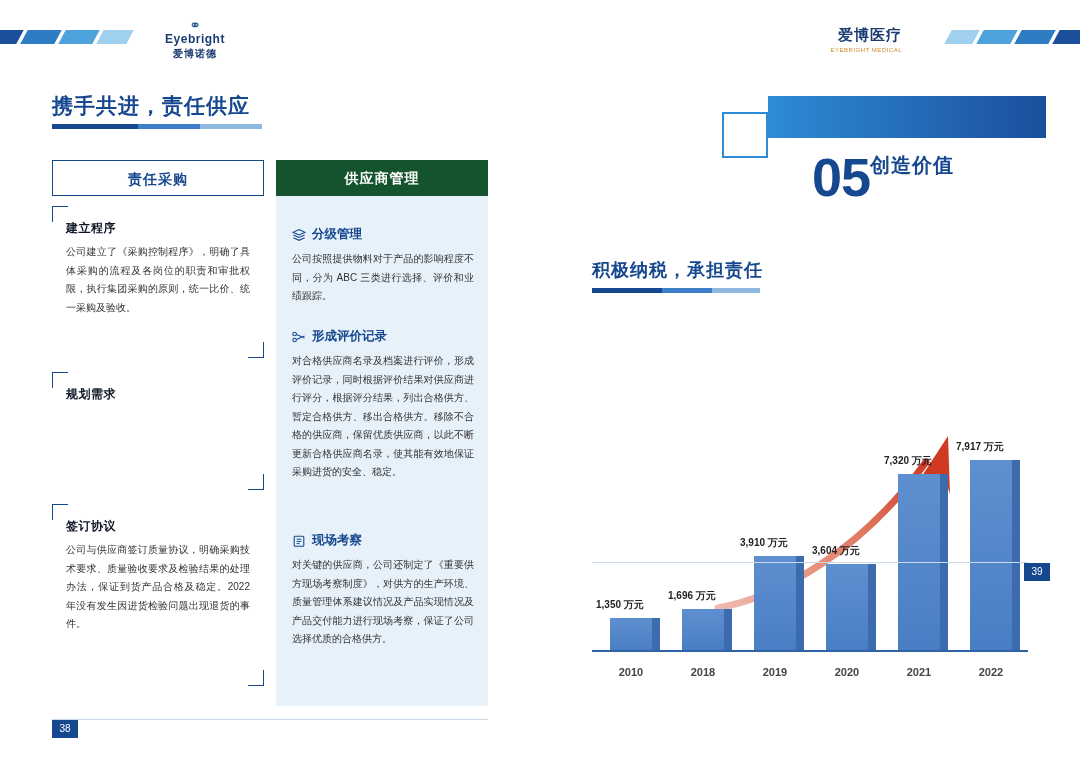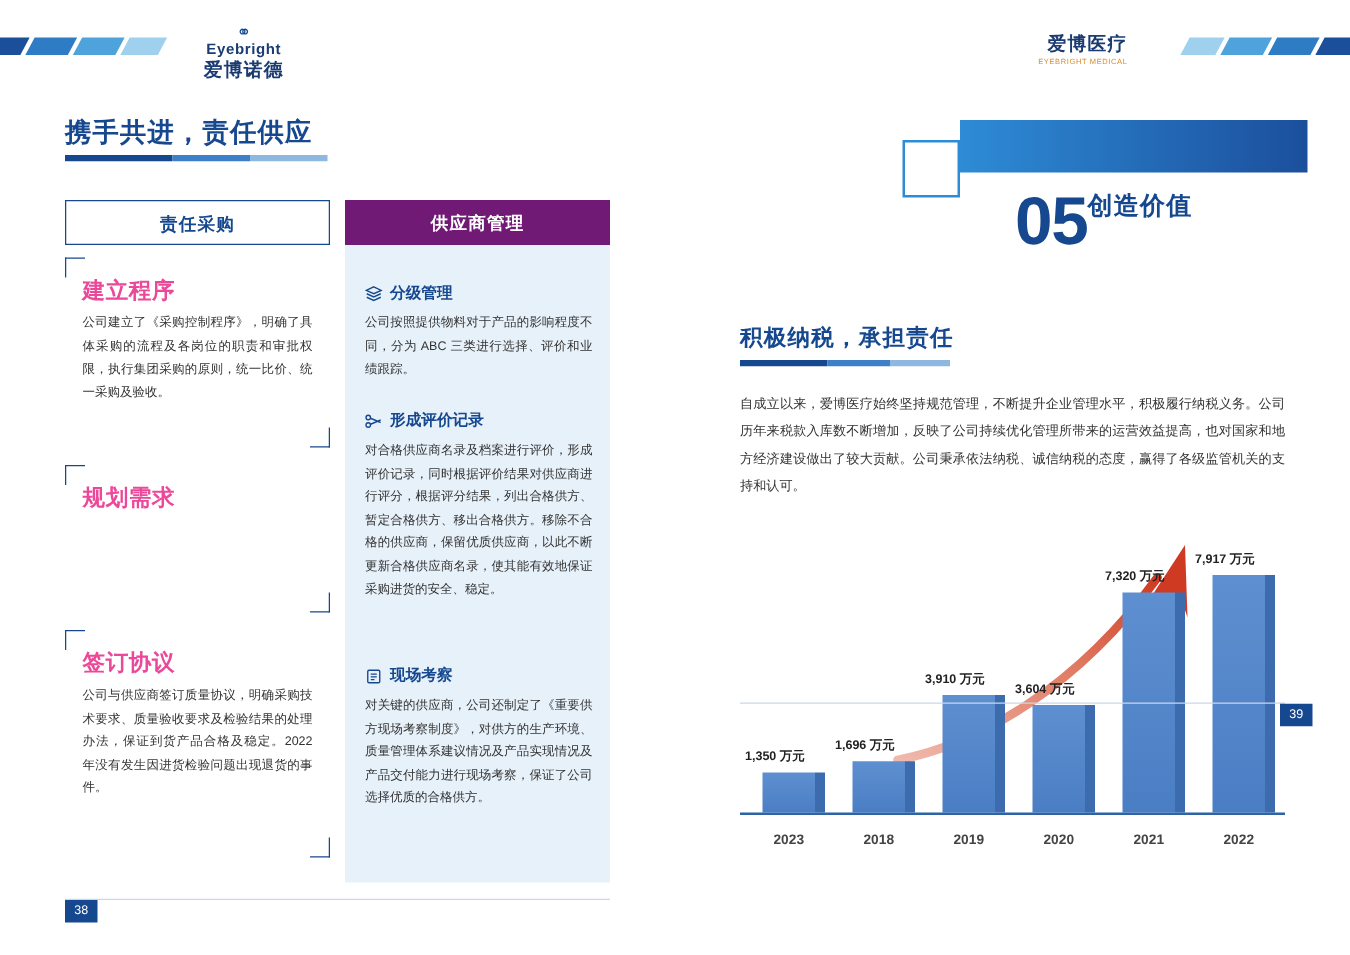--- a/index.html
+++ b/index.html
@@ -15,56 +15,56 @@
   
   .left-page { position: absolute; left: 0; top: 0; width: 540px; height: 764px; }
   .right-page { position: absolute; left: 540px; top: 0; width: 540px; height: 607px; }
 
   
   .hdr-left { position: absolute; left: 0; top: 22px; width: 250px; height: 40px; }
   .hdr-bar { position: absolute; height: 14px; transform: skewX(-28deg); }
 
   .logo-box { position: absolute; left: 140px; top: 18px; width: 110px; text-align: center; }
   .logo-eye { font-size: 12px; color: #1b3c73; letter-spacing: .5px; font-weight: bold; }
-  .logo-cn { font-size: 15px; color: #1b3c73; font-weight: bold; letter-spacing: 1px; margin-top: 1px; }
+  .logo-cn { font-size: 10px; color: #1b3c73; font-weight: bold; letter-spacing: 1px; margin-top: 1px; }
 
   .hdr-right-logo { position: absolute; right: 178px; top: 26px; text-align: right; }
   .hdr-right-logo .cn { font-size: 15px; font-weight: bold; color: #1b3c73; letter-spacing: 1px; }
   .hdr-right-logo .en { font-size: 6px; color: #d48a2a; letter-spacing: .5px; margin-top: 2px; }
 
   .title-main {
     position: absolute; left: 52px; top: 92px;
     font-size: 21px; font-weight: bold; color: #16488f; letter-spacing: 1px;
   }
   .title-underline { position: absolute; left: 52px; top: 124px; width: 210px; height: 5px; }
   .tu-a { position: absolute; left: 0; top: 0; width: 86px; height: 5px; background: #16488f; }
   .tu-b { position: absolute; left: 86px; top: 0; width: 62px; height: 5px; background: #3e7fc9; }
   .tu-c { position: absolute; left: 148px; top: 0; width: 62px; height: 5px; background: #8fb8e0; }
 
   
   .col-head {
     position: absolute; height: 36px; line-height: 36px; text-align: center;
     font-size: 14px; font-weight: bold; letter-spacing: 1px;
   }
   .col-head.outline { border: 1.5px solid #16488f; color: #16488f; background: #fff; }
-  .col-head.filled { background: #701a75; color: #fff; }
+  .col-head.filled { background: #14532d; color: #fff; }
 
   .col1 { position: absolute; left: 52px; top: 160px; width: 212px; }
   .col2 { position: absolute; left: 276px; top: 160px; width: 212px; }
 
   .col2-body {
     position: absolute; left: 276px; top: 196px; width: 212px; height: 510px;
     background: #e7f1fa;
   }
 
   
   .card { position: absolute; left: 52px; width: 212px; }
   .card .bracket-tl { position: absolute; left: 0; top: 0; width: 16px; height: 16px; border-left: 1.5px solid #16488f; border-top: 1.5px solid #16488f; }
   .card .bracket-br { position: absolute; right: 0; bottom: 0; width: 16px; height: 16px; border-right: 1.5px solid #16488f; border-bottom: 1.5px solid #16488f; }
-  .card h3 { font-size: 18px; color: #ec4899; font-weight: bold; padding: 14px 14px 6px 14px; letter-spacing: .5px; }
+  .card h3 { font-size: 12px; color: #0f172a; font-weight: bold; padding: 14px 14px 6px 14px; letter-spacing: .5px; }
   .card p { font-size: 10px; color: #333; line-height: 1.85; padding: 0 14px 14px 14px; text-align: justify; }
 
   
   .item { position: absolute; left: 292px; width: 182px; }
   .item .ihead { display: flex; align-items: center; gap: 6px; font-size: 12.5px; font-weight: bold; color: #16488f; margin-bottom: 7px; }
   .item p { font-size: 10px; color: #333; line-height: 1.85; text-align: justify; }
   .icon-sq { width: 14px; height: 14px; flex: 0 0 14px; }
 
   .pagenum-left {
     position: absolute; left: 52px; bottom: 26px; width: 26px; height: 18px;
@@ -227,40 +227,39 @@
     <div class="chap-title">
       <div>创造价值</div>
     </div>
 
     <div class="sec-title">积极纳税，承担责任</div>
     <div class="sec-underline">
       <div class="su-a"></div>
       <div class="su-b"></div>
       <div class="su-c"></div>
     </div>
-    <div class="body-para">自成立以来，爱博医疗始终坚持规范管理，不断提升企业管理水平，积极履行纳税义务。公司历年来税款入库数不断增加，反映了公司持续优化管理所带来的运营效益提高，也对国家和地方经济建设做出了较大贡献。公司秉承依法纳税、诚信纳税的态度，赢得了各级监管机关的支持和认可。</div>
 
     <div class="chart">
 
       <svg class="arrow-svg" width="300" height="200">
         <defs>
           <linearGradient id="agrad" x1="0" y1="1" x2="1" y2="0">
             <stop offset="0%" stop-color="#f0b9ae"></stop>
             <stop offset="60%" stop-color="#e07a62"></stop>
             <stop offset="100%" stop-color="#cf3a22"></stop>
           </linearGradient>
         </defs>
         <path d="M6 188 C 70 176, 150 130, 214 42" stroke="url(#agrad)" stroke-width="7" fill="none" stroke-linecap="round"></path>
         <path d="M236 16 L 206 62 L 232 56 L 238 74 Z" fill="#cf3a22"></path>
       </svg>
 
       <div class="bar" style="left:18px;  height:32px;"></div>
       <div class="bar-side" style="left:60px; height:32px;"></div>
       <div class="bar-label" style="left:4px; bottom:78px;">1,350 万元</div>
-      <div class="x-label" style="left:14px;">2023</div>
+      <div class="x-label" style="left:14px;">2010</div>
 
       <div class="bar" style="left:90px;  height:41px;"></div>
       <div class="bar-side" style="left:132px; height:41px;"></div>
       <div class="bar-label" style="left:76px; bottom:87px;">1,696 万元</div>
       <div class="x-label" style="left:86px;">2018</div>
 
       <div class="bar" style="left:162px; height:94px;"></div>
       <div class="bar-side" style="left:204px; height:94px;"></div>
       <div class="bar-label" style="left:148px; bottom:140px;">3,910 万元</div>
       <div class="x-label" style="left:158px;">2019</div>

